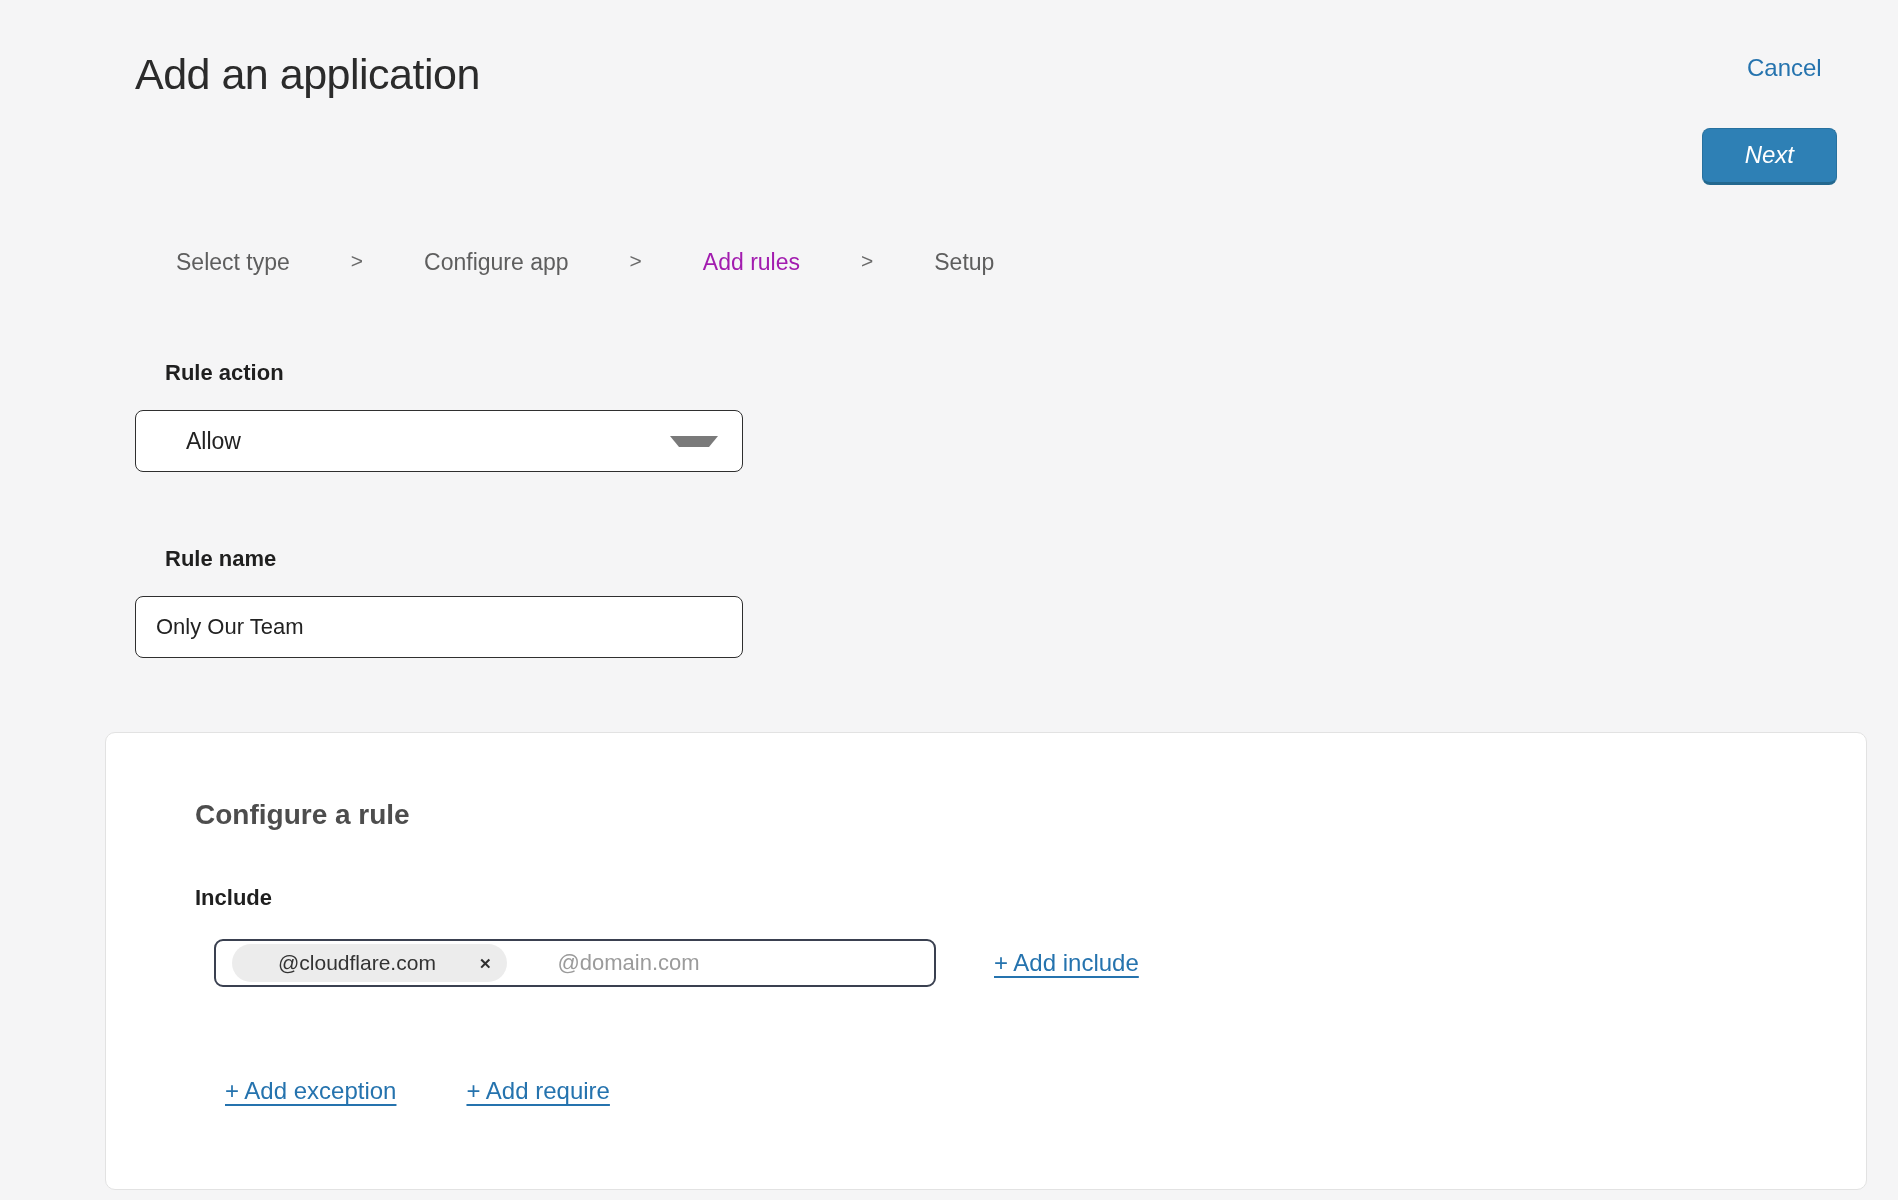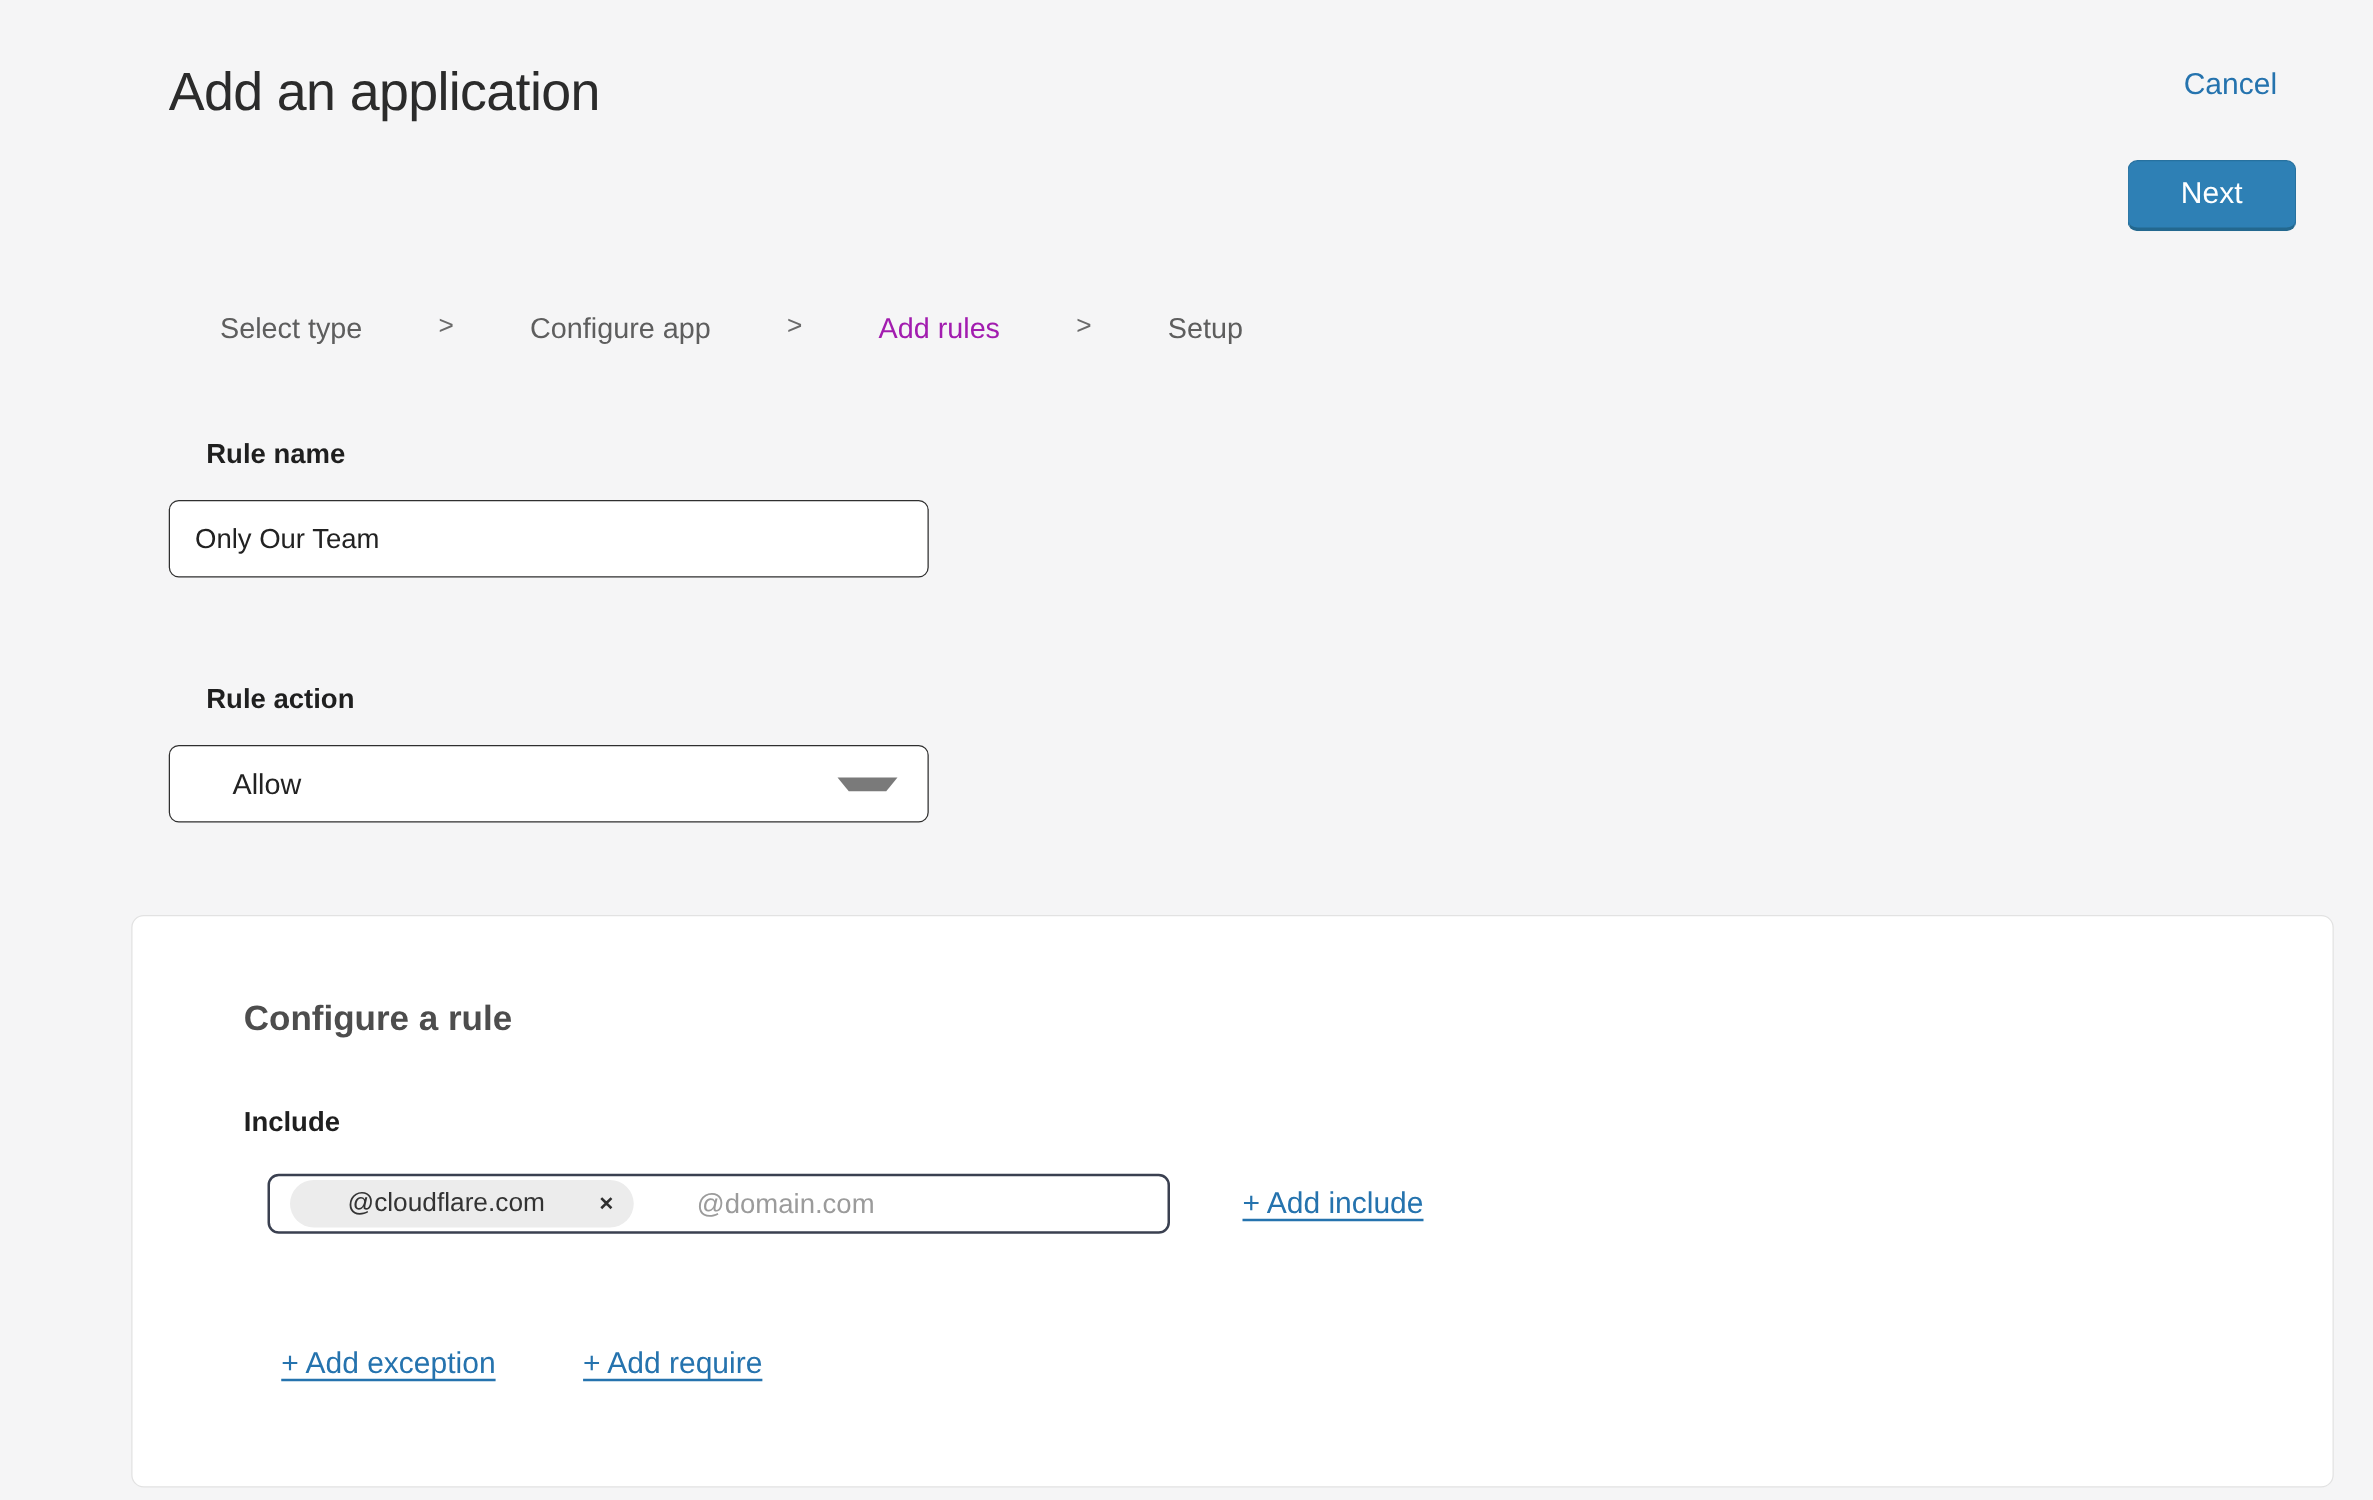--- a/index.html
+++ b/index.html
@@ -44,20 +44,21 @@
     font-family: "Liberation Sans", sans-serif;
     background: #2e80b5;
     color: #ffffff;
     font-size: 24px;
     line-height: 1;
     padding: 14px 42px 15px 42px;
     border: 1px solid #27719f;
     border-bottom: 3px solid #23688f;
     border-radius: 8px;
     cursor: pointer;
+    font-style: italic;
   }
 
   
   .breadcrumb {
     margin: 64px 0 0 86px;
     display: flex;
     align-items: flex-start;
     gap: 31px;
     font-size: 23px;
     color: #5e5e5e;
@@ -227,31 +228,31 @@
   <nav class="breadcrumb">
     <span class="step">Select type</span>
     <span class="sep">&gt;</span>
     <span class="step">Configure app</span>
     <span class="sep">&gt;</span>
     <span class="step active">Add rules</span>
     <span class="sep">&gt;</span>
     <span class="step">Setup</span>
   </nav>
 
-  <div class="field field-rule-name">
-    <label class="field-label">Rule name</label>
-    <input class="text-input" type="text" value="Only Our Team" style="">
-  </div>
-
   <div class="field field-rule-action">
     <label class="field-label">Rule action</label>
     <div class="select-box">
       <span>Allow</span>
       <span class="caret-down"></span>
     </div>
+  </div>
+
+  <div class="field field-rule-name">
+    <label class="field-label">Rule name</label>
+    <input class="text-input" type="text" value="Only Our Team" style="">
   </div>
 
   <section class="rule-card">
     <h2 class="rule-card-title">Configure a rule</h2>
 
     <div class="include-label">Include</div>
 
     <div class="include-row">
 
       <div class="tag-input">

